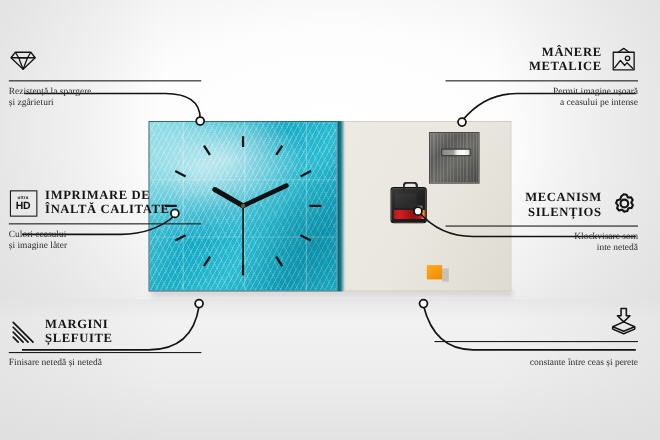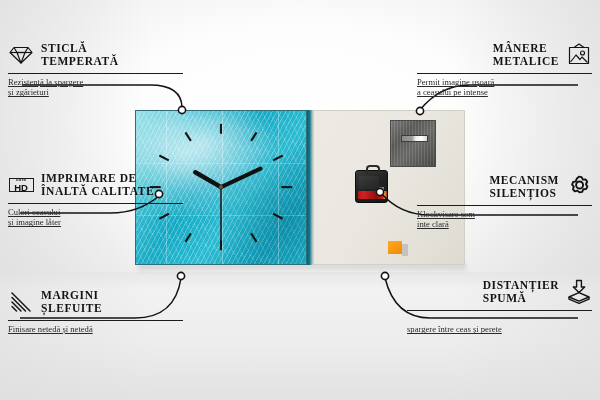--- a/index.html
+++ b/index.html
@@ -229,21 +229,21 @@
     z-index: 3;
   }
 
   
   .callout {
     position: absolute;
     z-index: 8;
     width: 175px;
   }
   .callout.left  { left: 8px;  text-align: left; }
-  .callout.right { right: 8px; }
+  .callout.right { right: 20px; text-align: right; }
 
   .callout-head {
     display: flex;
     align-items: center;
     gap: 7px;
     min-height: 30px;
   }
   .callout.right .callout-head { flex-direction: row-reverse; }
 
   .callout-icon {
@@ -272,27 +272,26 @@
     border-top: 1px solid #1c1c1c;
     margin-top: 3px;
     margin-bottom: 3px;
   }
 
   .callout-sub {
     font-family: "Liberation Serif", serif;
     font-size: 8.6px;
     line-height: 10.4px;
     color: #2a2a2a;
-    text-decoration: underline;
   }
 
   
   .hd-box {
     width: 25px;
-    height: 14px;
+    height: 24px;
     border: 1px solid #1a1a1a;
     display: flex;
     flex-direction: column;
     align-items: center;
     justify-content: center;
     line-height: 1;
   }
   .hd-ultra {
     font-family: "Liberation Sans", sans-serif;
     font-size: 4.2px;
@@ -392,24 +391,20 @@
     <span class="callout-icon">
       <svg width="26" height="20" viewBox="0 0 26 20">
         <g fill="none" stroke="#141414" stroke-width="1.2" stroke-linejoin="round">
           <path d="M2,7.5 L6,2.5 L20,2.5 L24,7.5 L13,18 Z"></path>
           <path d="M2,7.5 L24,7.5"></path>
           <path d="M6,2.5 L9,7.5 L13,18 L17,7.5 L20,2.5"></path>
           <path d="M9,7.5 L17,7.5"></path>
         </g>
       </svg>
     </span>
-    <span class="callout-title">
-      <span>STICLĂ</span><br>
-      <span>TEMPERATĂ</span>
-    </span>
   </div>
   <div class="callout-rule"></div>
   <div class="callout-sub">
     <span>Rezistență la spargere</span><br>
     <span>și zgârieturi</span>
   </div>
 </div>
 
 <div class="callout left" style="top:170px;">
   <div class="callout-head">
@@ -489,38 +484,34 @@
       </svg>
     </span>
     <span class="callout-title">
       <span>MECANISM</span><br>
       <span>SILENȚIOS</span>
     </span>
   </div>
   <div class="callout-rule"></div>
   <div class="callout-sub">
     <span>Klockvisare som</span><br>
-    <span>inte clară</span>
+    <span>inte netedă</span>
   </div>
 </div>
 
 <div class="callout right" style="top:277px; width:185px;">
   <div class="callout-head">
     <span class="callout-icon">
       <svg width="26" height="26" viewBox="0 0 26 26">
         <g fill="none" stroke="#141414" stroke-width="1.4" stroke-linejoin="round">
           <path d="M10.6,1.5 L15.4,1.5 L15.4,8 L18.7,8 L13,13.6 L7.3,8 L10.6,8 Z"></path>
           <path d="M13,13.6 L23,18 L13,22.2 L3,18 Z"></path>
           <path d="M3,18 L3,20.2 L13,24.4 L23,20.2 L23,18"></path>
         </g>
       </svg>
     </span>
-    <span class="callout-title">
-      <span>DISTANȚIER</span><br>
-      <span>SPUMĂ</span>
-    </span>
   </div>
   <div class="callout-rule"></div>
   <div class="callout-sub">
     <br>
-    <span>spargere între ceas și perete</span>
+    <span>constante între ceas și perete</span>
   </div>
 </div>
 
 </body></html>

